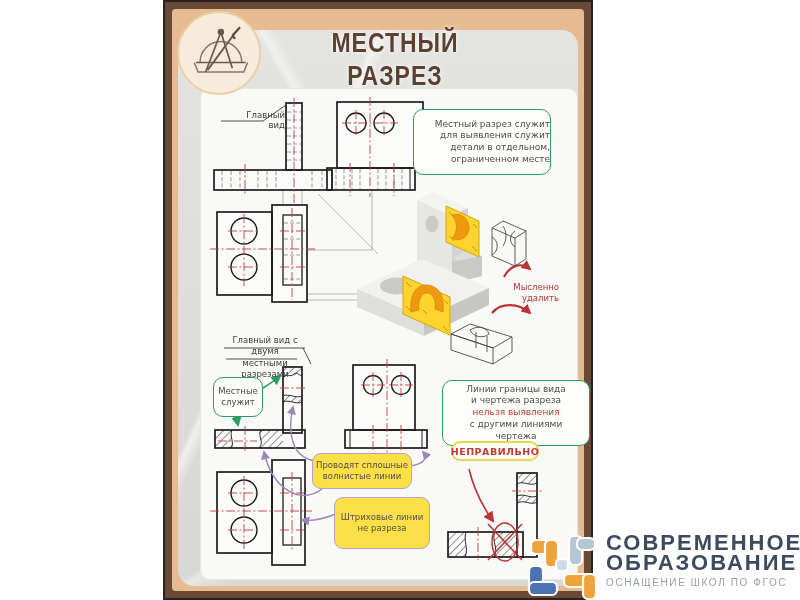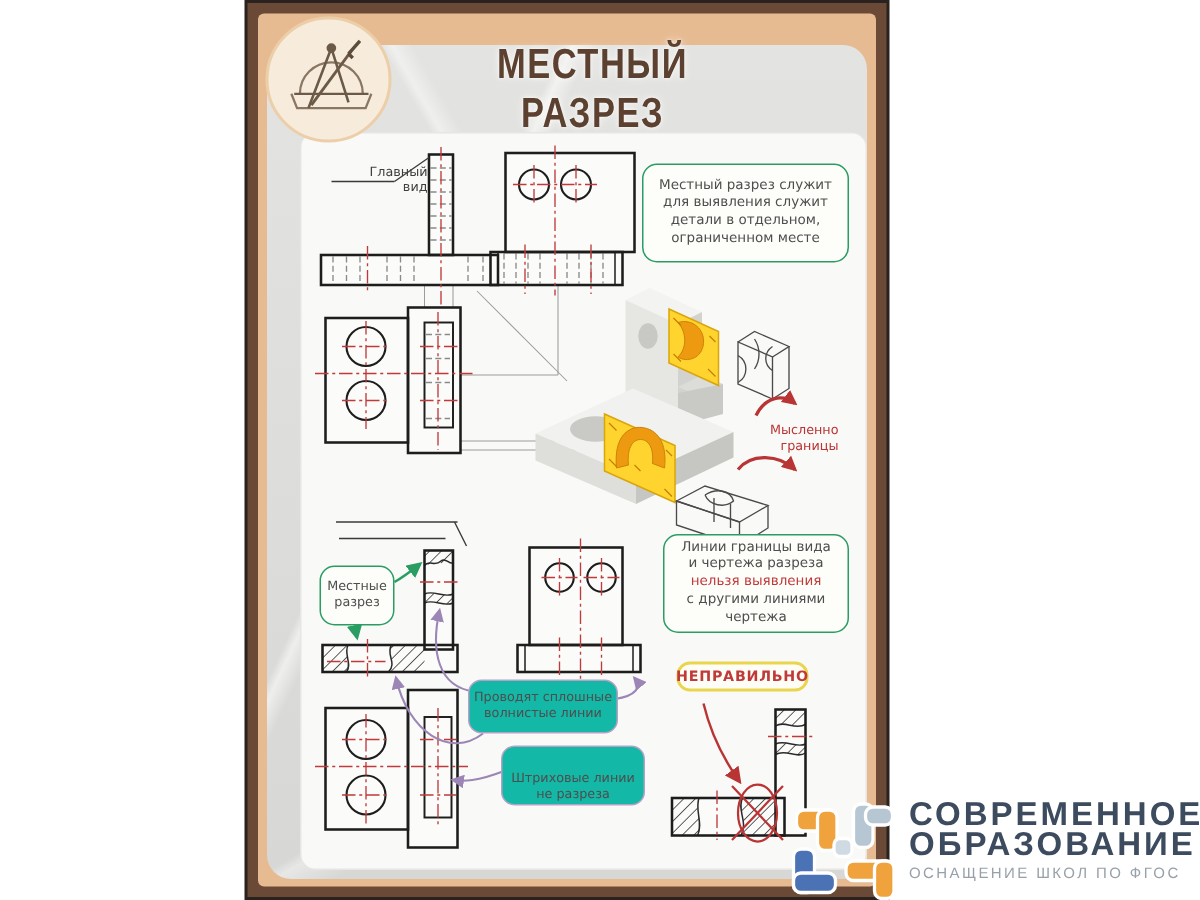--- a/index.html
+++ b/index.html
@@ -32,33 +32,33 @@
          text-shadow:0 0 2px rgba(255,255,255,.85), 0 0 6px rgba(255,255,255,.6);}
 
   
   .note{color:#4e4e4e;font-size:8.5px;line-height:1.3;text-align:center;}
 
   .lbl-main-view{left:219px;top:110px;width:54px;font-size:8.5px;color:#3f3f3f;text-align:right;margin-left:12px;}
   .lbl-two{left:219px;top:335px;width:92px;font-size:8.5px;color:#3f3f3f;text-align:center;line-height:1.35;}
 
   .box-green{border:1.5px solid #2a9d63;border-radius:10px;background:#fdfdfa;
              display:flex;flex-direction:column;justify-content:center;box-sizing:border-box;}
-  #callout-def{left:428px;top:109px;width:138px;height:66px;font-size:9px;}
+  #callout-def{left:413px;top:109px;width:138px;height:66px;font-size:9px;text-align:right;}
   #green-local{left:213px;top:377px;width:50px;height:40px;font-size:8.5px;}
-  #green-boundary{left:442px;top:356px;width:124px;height:66px;font-size:9px;}
+  #green-boundary{left:442px;top:380px;width:148px;height:66px;font-size:9px;}
   .red-text{color:#c03a3a;}
 
   #yellow-wrong{left:451px;top:441px;width:88px;height:20px;border:2px solid #ead54e;border-radius:9px;
                 background:#fffef6;display:flex;align-items:center;justify-content:center;box-sizing:border-box;
                 color:#c03a3a;font-size:9.5px;font-weight:bold;letter-spacing:.5px;}
 
-  .box-purple{border:1.3px solid #b3a2c6;border-radius:9px;background:#14b8a6;
+  .box-purple{border:1.3px solid #b3a2c6;border-radius:9px;background:#fde047;
               display:flex;flex-direction:column;justify-content:center;box-sizing:border-box;}
   #purple-wavy{left:312px;top:453px;width:100px;height:36px;font-size:8.5px;}
-  #purple-dashed{left:334px;top:497px;width:96px;height:40px;font-size:8.5px;justify-content:flex-end;}
+  #purple-dashed{left:334px;top:497px;width:96px;height:52px;font-size:8.5px;}
 
   #mentally{left:505px;top:282px;width:54px;text-align:right;color:#b93434;font-size:8.5px;line-height:1.35;}
 
   
   #logo-text{left:606px;top:533px;width:200px;font-family:"Liberation Sans",sans-serif;}
   .logo-line{font-weight:bold;font-size:22px;line-height:20px;letter-spacing:2px;color:#3d4b5f;}
   .logo-tag{margin-top:4px;font-size:10px;letter-spacing:1.6px;color:#98a0a8;}
 
   #art{left:0;top:0;width:800px;height:600px;pointer-events:none;}
 </style>
@@ -380,27 +380,31 @@
 
   <div class="abs box-green note" id="callout-def">
     <span>Местный разрез служит</span>
     <span>для выявления служит</span>
     <span>детали в отдельном,</span>
     <span>ограниченном месте</span>
   </div>
 
   <div class="abs" id="mentally">
     <span>Мысленно</span><br>
-    <span>границы</span>
-  </div>
-
+    <span>удалить</span>
+  </div>
+
+  <div class="abs lbl-two">
+    <span>Главный вид с двумя</span><br>
+    <span>местными разрезами</span>
+  </div>
 
   <div class="abs box-green note" id="green-local">
     <span>Местные</span>
-    <span>разрез</span>
+    <span>служит</span>
   </div>
 
   <div class="abs box-green note" id="green-boundary">
     <span>Линии границы вида</span>
     <span>и чертежа разреза</span>
     <span class="red-text">нельзя выявления</span>
     <span>с другими линиями</span>
     <span>чертежа</span>
   </div>
 

